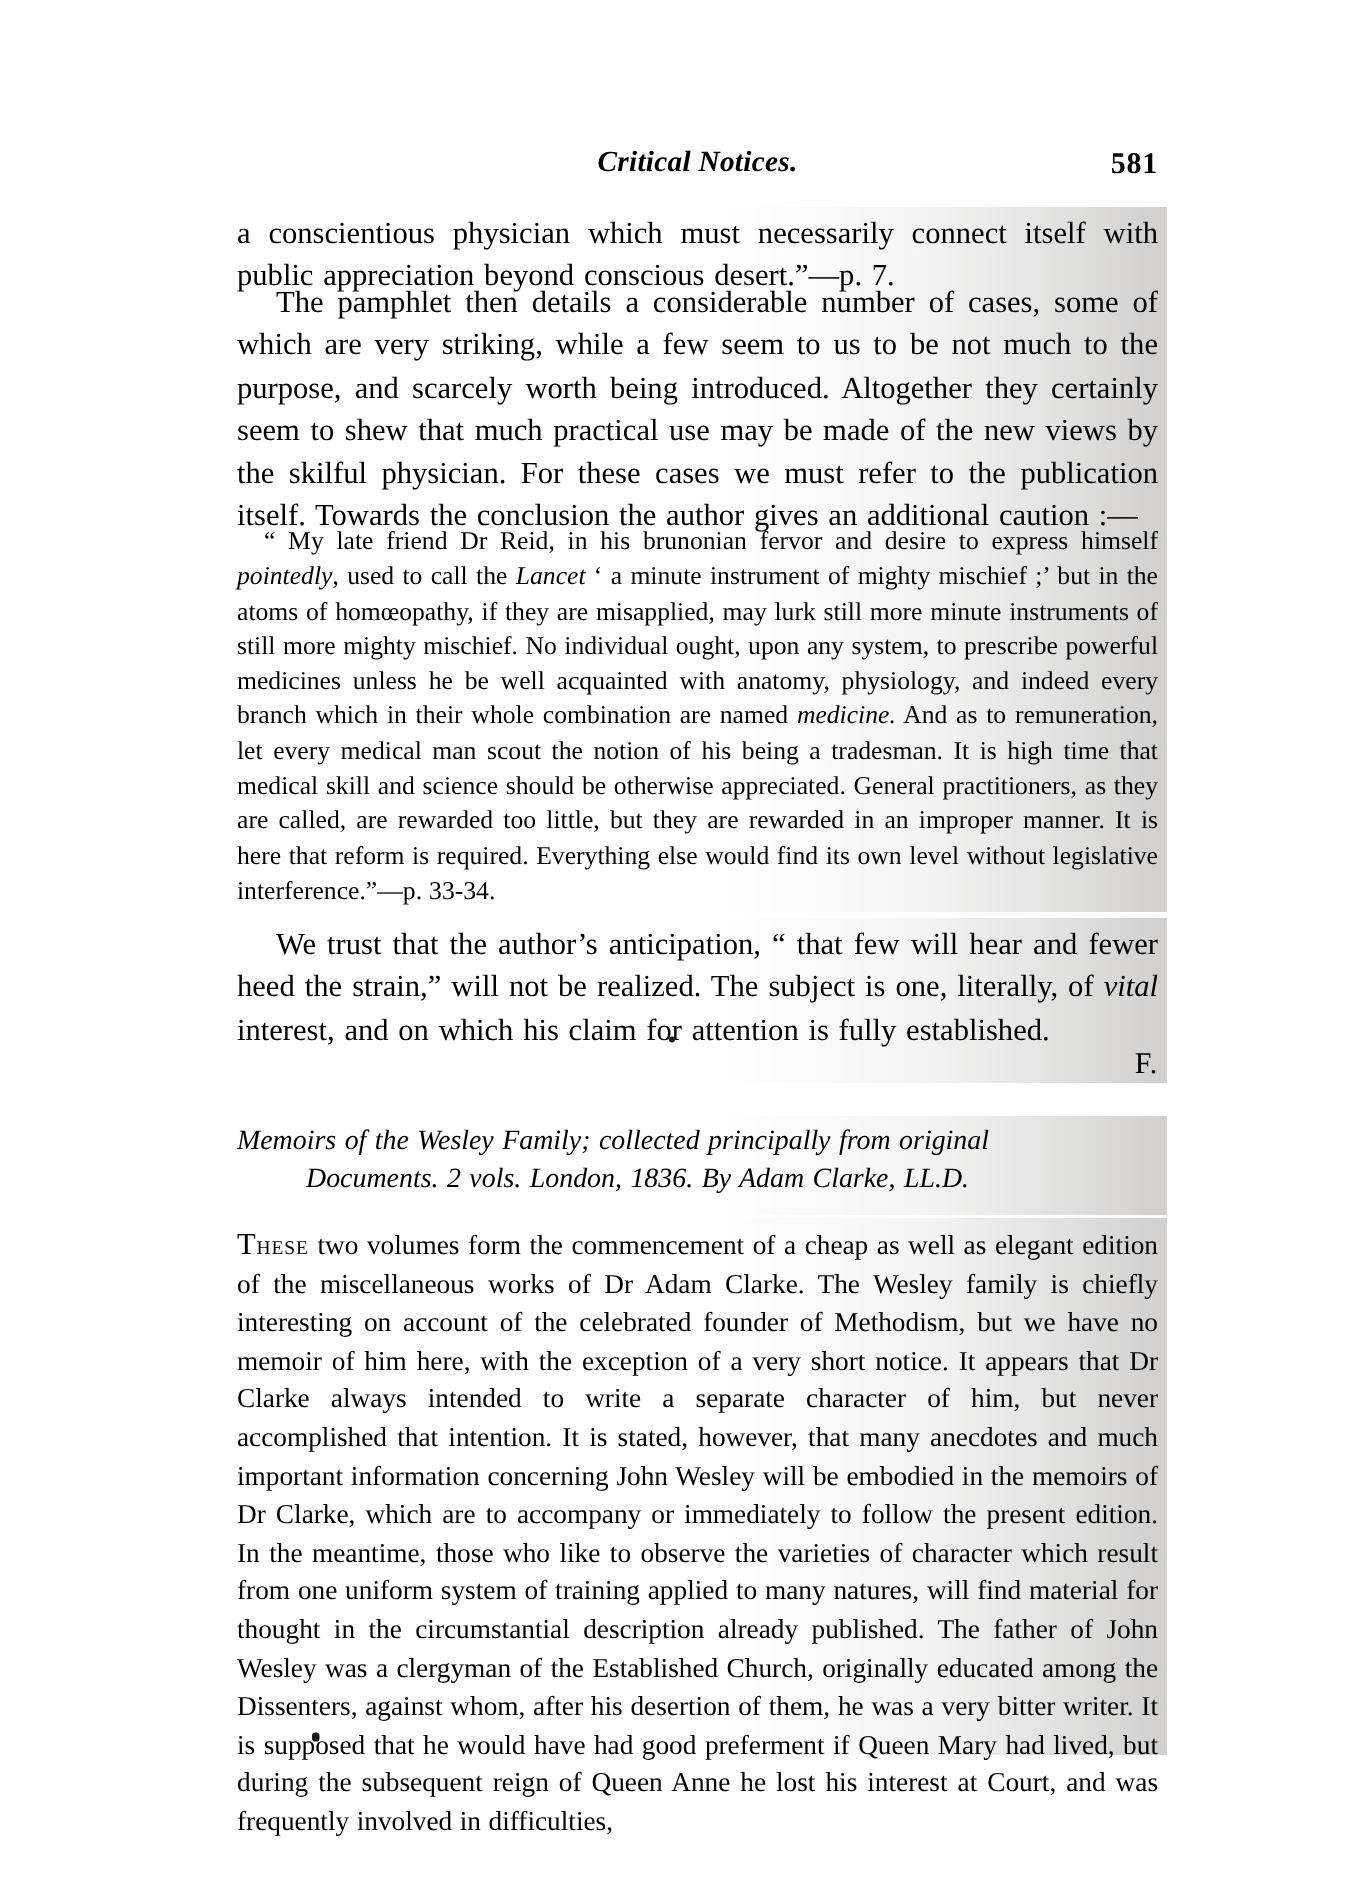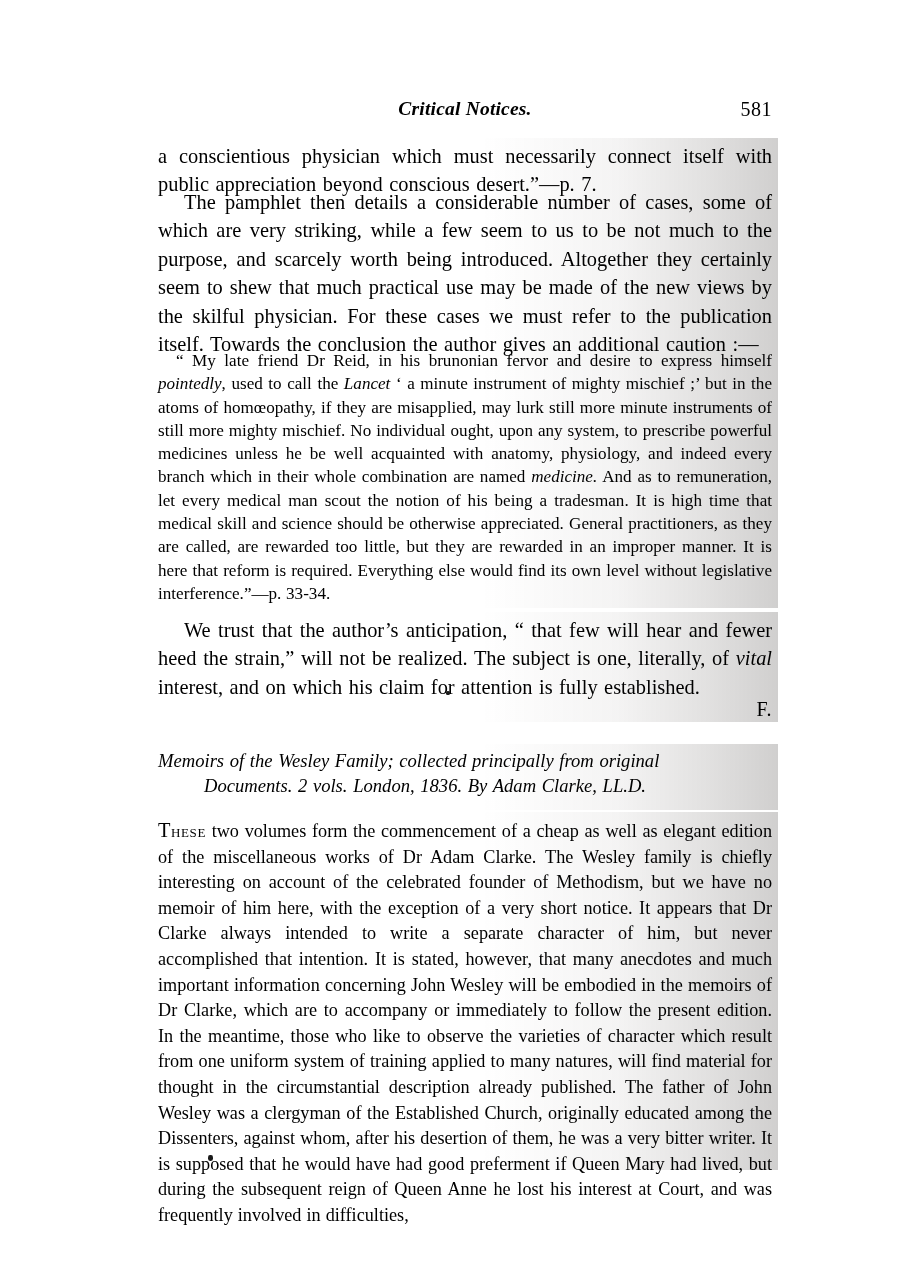--- a/index.html
+++ b/index.html
@@ -45,21 +45,21 @@
     font-style: italic;
     font-weight: 700;
     font-size: 19.5px;
     letter-spacing: .2px;
     white-space: nowrap;
   }
   .runhead-folio {
     position: absolute;
     right: 0;
     top: 0;
-    font-weight: 400;
+    font-weight: 700;
     font-size: 20px;
     letter-spacing: .5px;
   }
 
   
   .para {
     font-size: 18.2px;
     line-height: 25.6px;
     text-align: justify;
     text-align-last: left;

